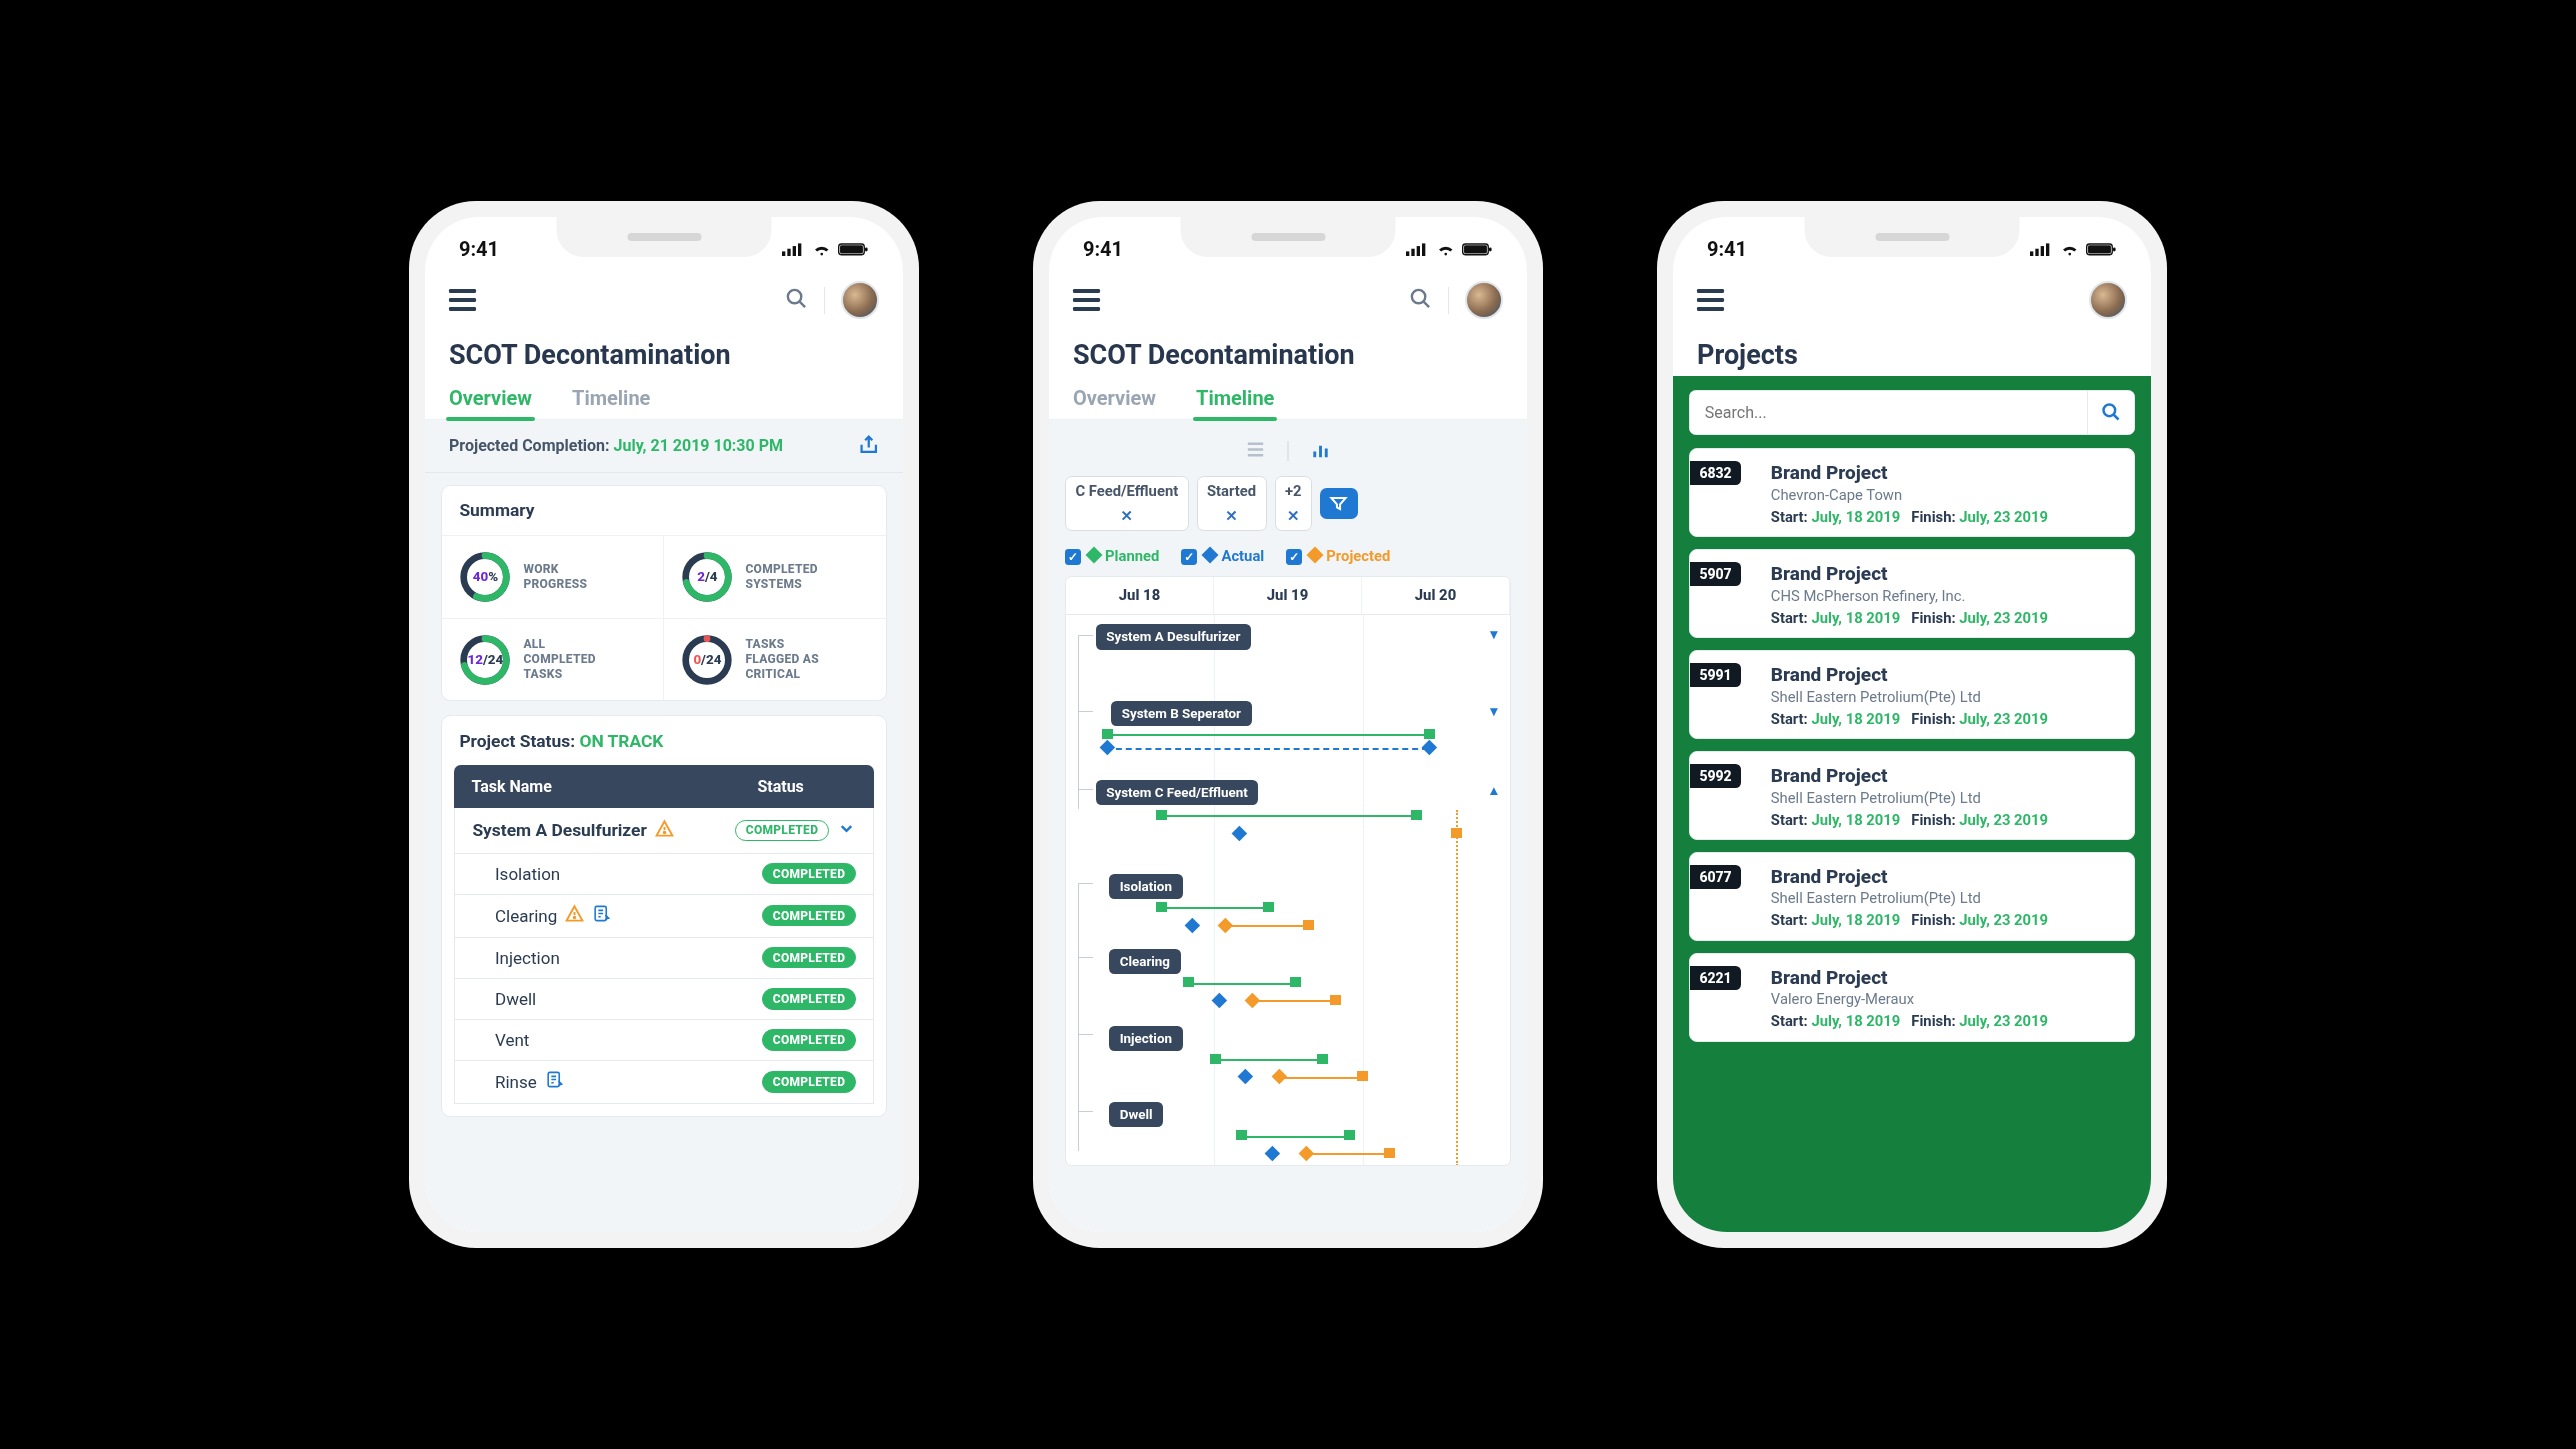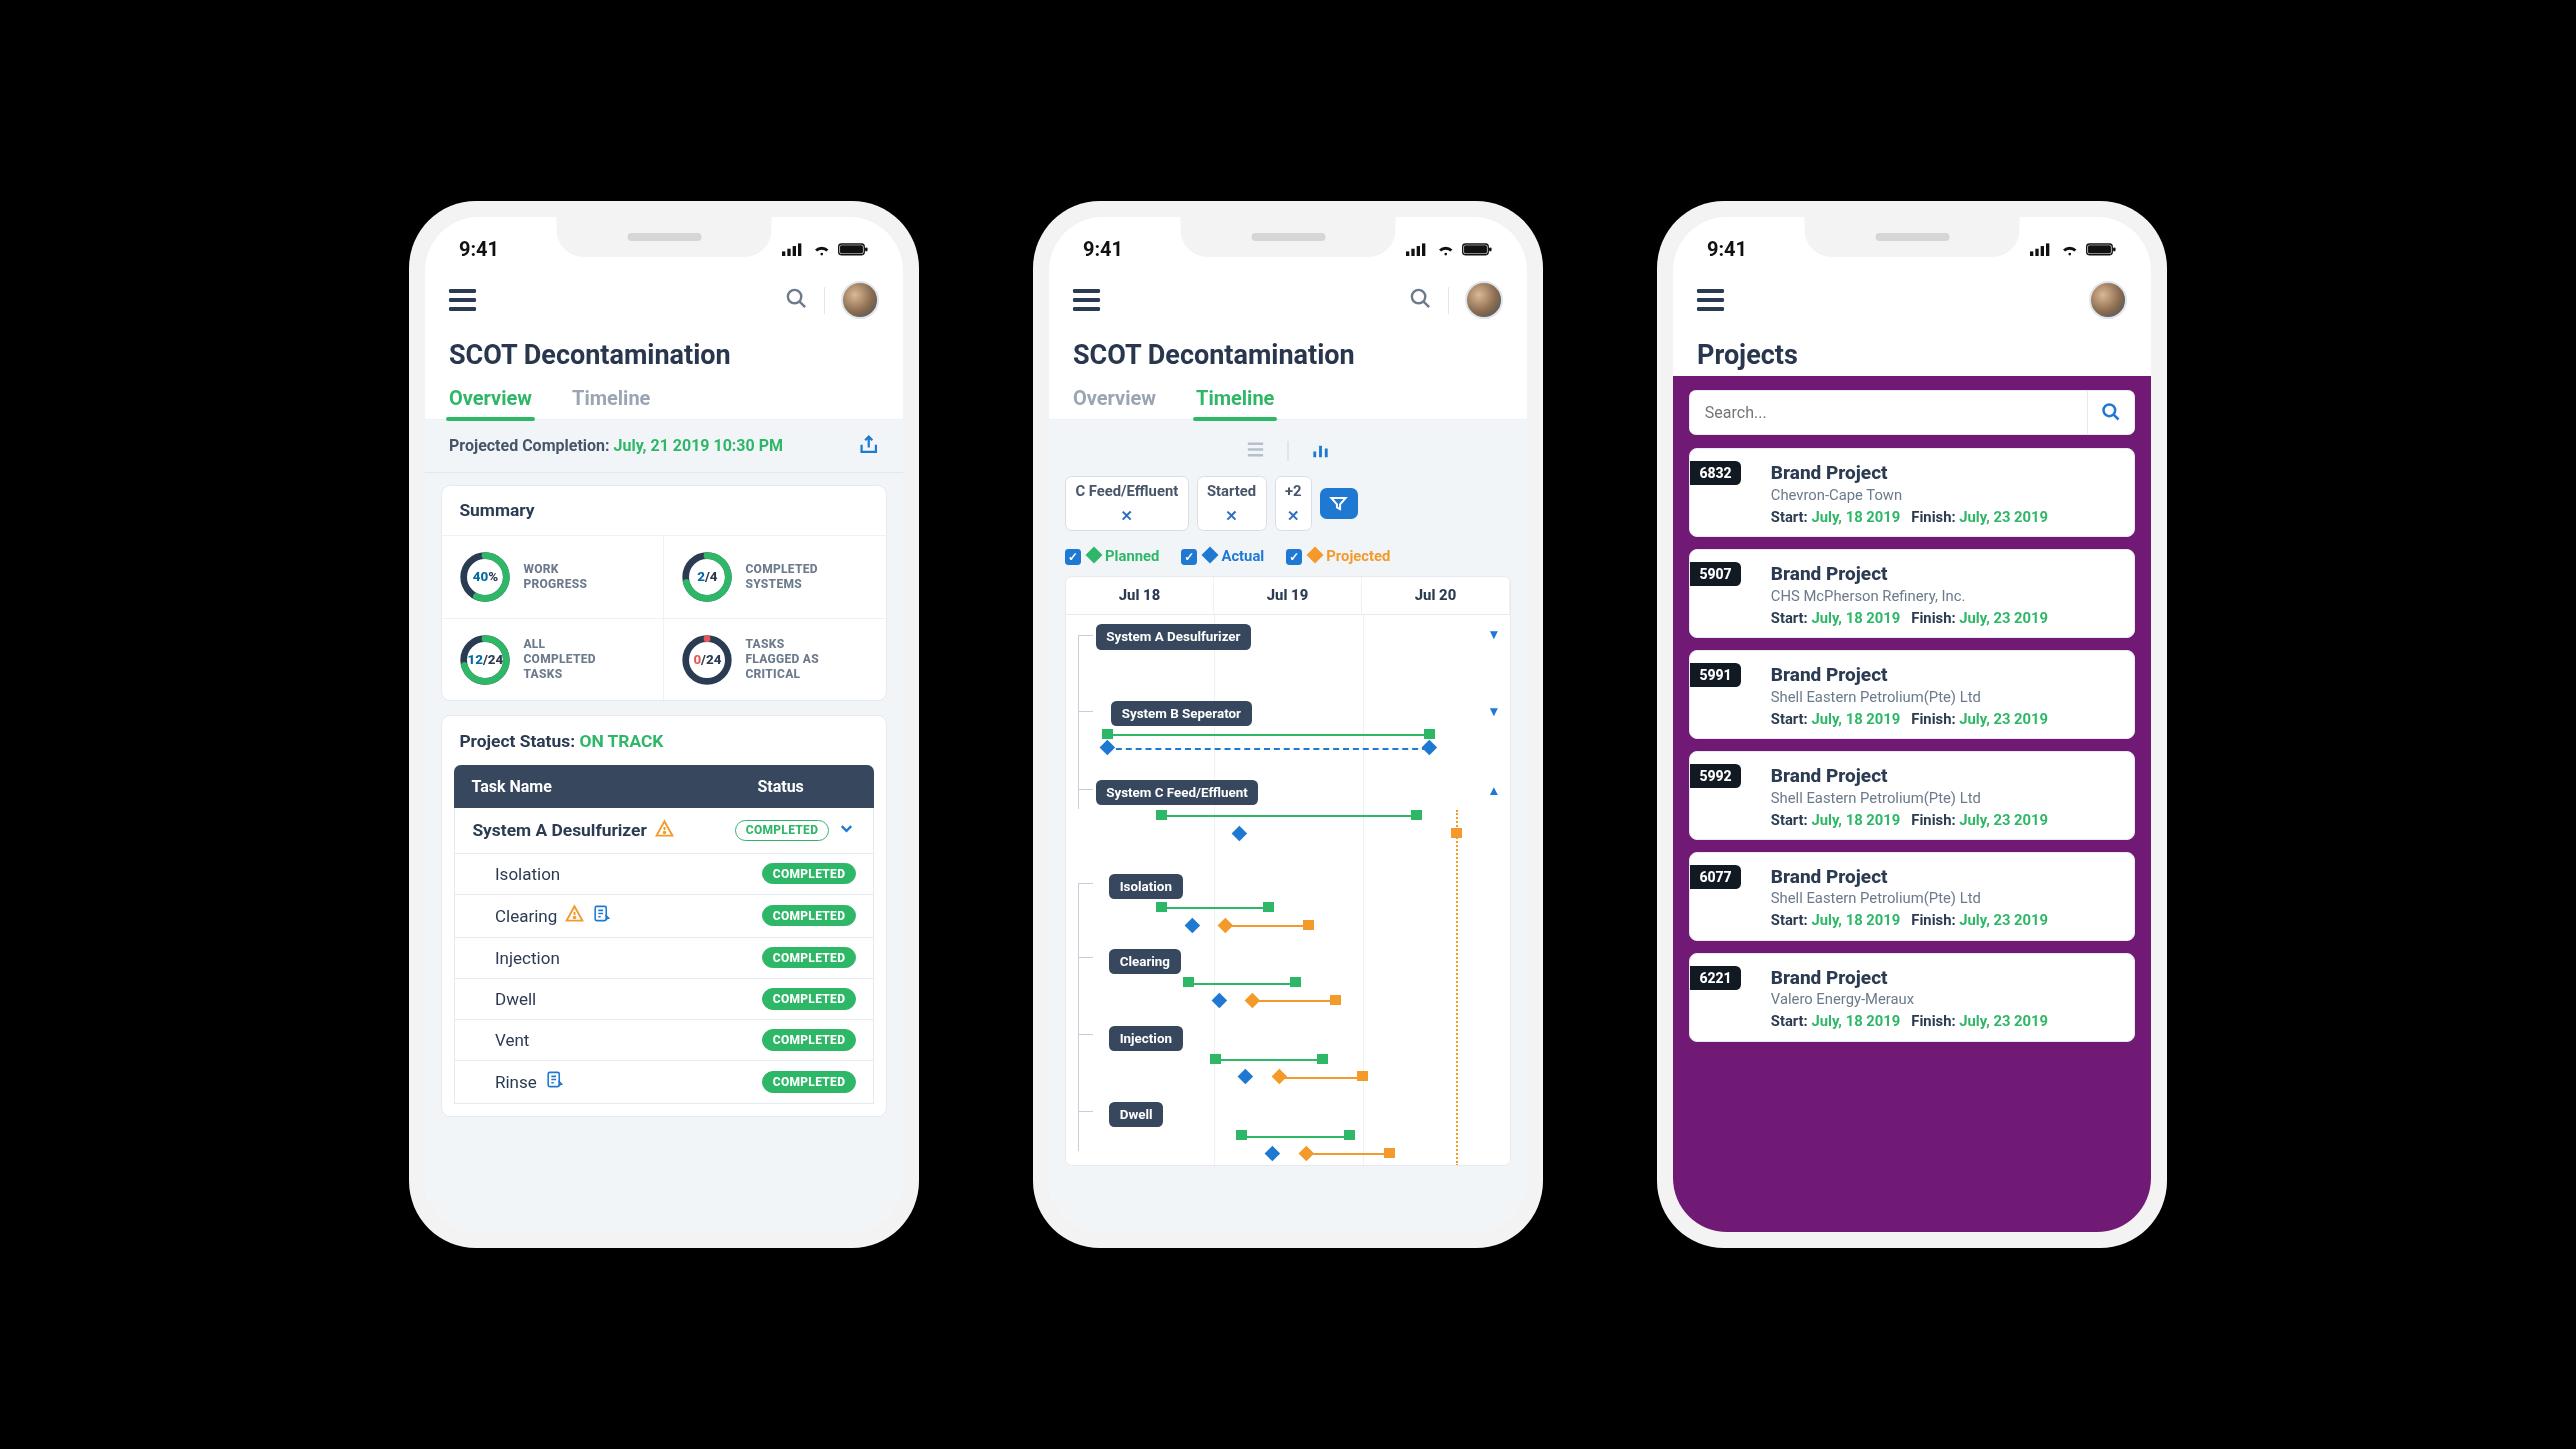--- a/index.html
+++ b/index.html
@@ -33,21 +33,21 @@
   .comp-text .green { color:#2fb768; }
   .share-icon svg { width:21.5px; height:21.5px; }
   .card { background:#fff; border-radius:9.4px; border:0.7px solid #e4eaf0; }
   .card-title { font-size:17.4px; font-weight:700; color:#2b3b52; padding:14.8px 17.4px; }
   .metrics { display:grid; grid-template-columns:1fr 1fr; }
   .metric { display:flex; align-items:center; gap:12px; padding:14.8px 17.4px; border-top:0.7px solid #eef2f6; border-right:0.7px solid #eef2f6; }
   .metric:nth-child(2n){border-right:none;}
   .ring { width:52px; height:52px; position:relative; }
   .ring svg { transform: rotate(-90deg); }
   .ring-text { position:absolute; inset:0; display:flex; align-items:center; justify-content:center; font-size:13.4px; font-weight:800; color:#2b3b52; }
-  .ring-text .g{color:#0369a1}.ring-text .r{color:#e85656}
+  .ring-text .g{color:#6d28d9}.ring-text .r{color:#e85656}
   .metric-label { font-size:12px; font-weight:800; color:#6b7a8c; line-height:1.25; letter-spacing:0.3px; }
   .status-line { font-size:17.4px; font-weight:700; color:#2b3b52; padding:14.8px 17.4px; }
   .status-line .green { color:#2fb768; }
   .table-head { display:flex; background:#37475d; color:#fff; font-size:16px; font-weight:700; border-radius:6.7px 6.7px 0 0; }
   .th-name { flex:1; padding:12px 17.4px; }
   .th-status { width:134px; padding:12px 17.4px; }
   .sys-row { display:flex; align-items:center; padding:10.7px 17.4px; border:0.7px solid #e4eaf0; border-top:none; background:#fff; }
   .sys-name { flex:1; font-size:17.4px; font-weight:700; color:#2b3b52; display:flex; align-items:center; gap:8px; }
   .warn-icon svg,.note-icon svg { width:19px; height:19px; }
   .badge { font-size:12px; font-weight:800; color:#2fb768; border:1.3px solid #2fb768; border-radius:13.4px; padding:2.7px 9.4px; letter-spacing:0.3px; }
@@ -495,21 +495,21 @@
       <div class="hamburger">
           <span></span>
           <span></span>
           <span></span>
         </div>
       <div class="header-right">
         <div class="avatar"></div>
       </div>
     </div>
     <div class="page-title">Projects</div>
-    <div class="content" style="background:#701a75">
+    <div class="content" style="background:#15803d">
       <div class="search-box">
         <input class="search-input" placeholder="Search..." style="">
         <div class="search-btn">
             <svg viewBox="0 0 24 24" fill="none" stroke="#1f78d1" stroke-width="3">
               <circle cx="10" cy="10" r="7"></circle>
               <line x1="21" y1="21" x2="15" y2="15"></line>
             </svg>
           </div>
       </div>
       <div class="plist" id="plist">

